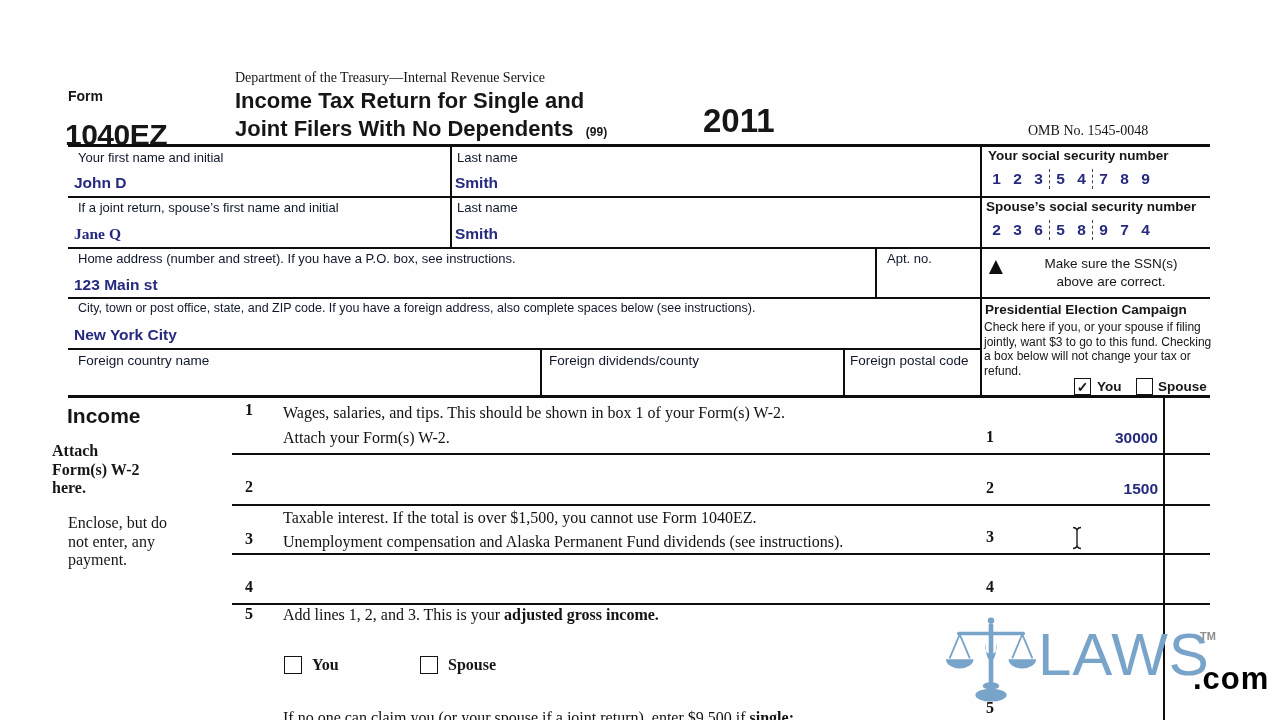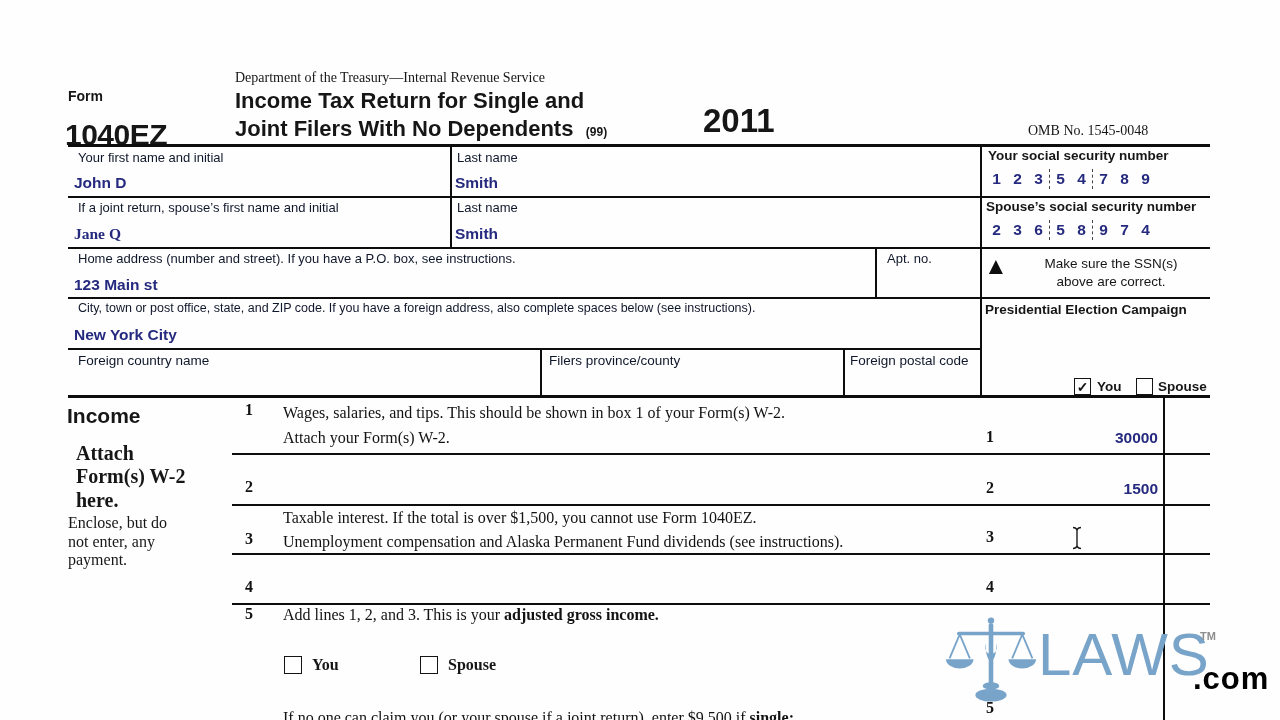--- a/index.html
+++ b/index.html
@@ -62,21 +62,21 @@
   <div class="abs val" style="left:455px;top:225px;">Smith</div>
 
   <div class="abs lbl" style="left:78px;top:251px;">Home address (number and street). If you have a P.O. box, see instructions.</div>
   <div class="abs val" style="left:74px;top:276px;">123 Main st</div>
   <div class="abs lbl" style="left:887px;top:251px;">Apt. no.</div>
 
   <div class="abs lbl" style="left:78px;top:301px;font-size:12.5px;">City, town or post office, state, and ZIP code. If you have a foreign address, also complete spaces below (see instructions).</div>
   <div class="abs val" style="left:74px;top:326px;">New York City</div>
 
   <div class="abs lbl" style="left:78px;top:353px;font-size:13.5px;">Foreign country name</div>
-  <div class="abs lbl" style="left:549px;top:353px;font-size:13.5px;">Filers province/county</div>
+  <div class="abs lbl" style="left:549px;top:353px;font-size:13.5px;">Foreign dividends/county</div>
   <div class="abs lbl" style="left:850px;top:353px;font-size:13.5px;">Foreign postal code</div>
 
   <div class="abs b" style="left:988px;top:148px;font-size:13.5px;white-space:nowrap;">Your social security number</div>
   <div class="digits" style="left:986px;top:169px;">
     <span class="d">1</span>
     <span class="d">2</span>
     <span class="d">3</span>
     <span class="dsep"></span>
     <span class="d">5</span>
     <span class="d">4</span>
@@ -98,29 +98,33 @@
     <span class="d">9</span>
     <span class="d">7</span>
     <span class="d">4</span>
   </div>
 
   <div class="abs" style="left:984px;top:252px;font-size:24px;color:#0d0d0d;">▲</div>
   <div class="abs pre" style="left:1022px;top:255px;width:178px;text-align:center;font-size:13.5px;line-height:1.35;">Make sure the SSN(s)
 above are correct.</div>
 
   <div class="abs b" style="left:985px;top:302px;font-size:13.5px;white-space:nowrap;">Presidential Election Campaign</div>
+  <div class="abs pre" style="left:984px;top:320px;width:236px;font-size:12px;line-height:1.22;">Check here if you, or your spouse if filing
+jointly, want $3 to go to this fund. Checking
+a box below will not change your tax or
+refund.</div>
   <div class="cb cb-sm" style="left:1074px;top:378px;">
     <span>✓</span>
   </div>
   <div class="abs b" style="left:1097px;top:379px;font-size:13.5px;">You</div>
   <div class="cb cb-sm" style="left:1136px;top:378px;"></div>
   <div class="abs b" style="left:1158px;top:379px;font-size:13.5px;">Spouse</div>
 
   <div class="abs b" style="left:67px;top:404px;font-size:21px;">Income</div>
-  <div class="abs serif b pre" style="left:76px;top:442px;font-size:20px;line-height:1.17;">Attach
+  <div class="abs serif b pre" style="left:52px;top:442px;font-size:16px;line-height:1.17;">Attach
 Form(s) W-2
 here.</div>
   <div class="abs serif pre" style="left:68px;top:514px;font-size:16px;line-height:1.17;">Enclose, but do
 not enter, any
 payment.</div>
 
   <div class="hl" style="left:232px;top:453px;width:978px;"></div>
   <div class="hl" style="left:232px;top:504px;width:978px;"></div>
   <div class="hl" style="left:232px;top:553px;width:978px;"></div>
   <div class="hl" style="left:232px;top:603px;width:978px;"></div>

